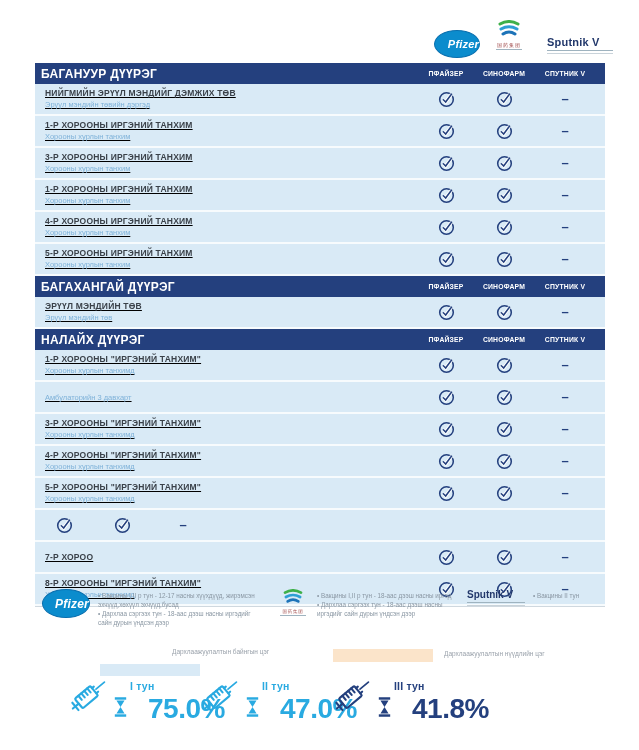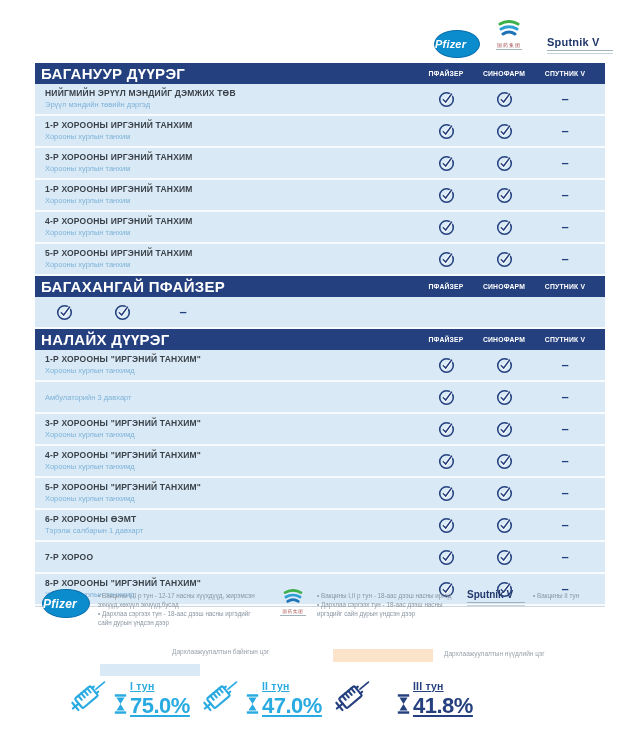--- a/index.html
+++ b/index.html
@@ -2,41 +2,41 @@
 <html><head>
 <meta charset="utf-8">
 <style>
   html,body{margin:0;padding:0;}
   body{font-family:"Liberation Sans", sans-serif; background:#ffffff;}
   .page{position:relative;width:639px;height:750px;background:#ffffff;overflow:hidden;}
 
   
   .brand{position:absolute;top:0;left:0;width:639px;height:63px;}
   .pfizer-oval{position:absolute;left:434px;top:30px;width:44px;height:26px;border-radius:50%;
-    background:#0b8ccd;border:1px solid #0a6fae;display:flex;align-items:center;justify-content:flex-start;}
+    background:#0b8ccd;border:1px solid #0a6fae;display:flex;align-items:center;justify-content:flex-end;}
   .pfizer-oval span{color:#fff;font-style:italic;font-weight:bold;font-size:11px;letter-spacing:.2px;}
   .pfizer-oval.small{width:46px;height:27px;}
   .sinopharm{position:absolute;left:492px;top:20px;width:34px;text-align:center;}
   .sinopharm .cn{font-size:5px;color:#a04a4a;letter-spacing:1px;line-height:5px;margin-top:1px;}
   .sinopharm .ln{height:1px;background:#9fb3bf;margin:1px 4px 0 4px;}
   .sputnik{position:absolute;left:547px;top:36px;width:78px;}
   .sputnik .wm{color:#22386b;font-weight:bold;font-size:11px;letter-spacing:.2px;}
   .sputnik .ln{height:2px;border-top:1px solid #9fb3bf;border-bottom:1px solid #c9d3da;margin-top:2px;width:66px;}
 
   
   .tbl{position:absolute;left:35px;top:63px;width:570px;border-bottom:1.5px solid #cfd8df;}
   .sec-bar{display:flex;align-items:center;height:21px;background:#24407e;}
-  .sec-title{flex:1;color:#ffffff;font-weight:bold;font-size:15px;letter-spacing:.3px;padding-left:6px;}
+  .sec-title{flex:1;color:#ffffff;font-weight:bold;font-size:12px;letter-spacing:.3px;padding-left:6px;}
   .cols{display:flex;align-items:center;}
   .col{width:58px;text-align:center;}
   .col.c2{width:64px;}
   .cols{padding-right:8px;}
   .sec-bar .col{color:#ffffff;font-weight:bold;font-size:6.8px;letter-spacing:.2px;}
   .row{display:flex;align-items:center;height:30px;background:#d9eaf6;border-bottom:2px solid #f7fbfd;}
-  .row .lab{flex:1;padding-left:10px;line-height:1.25;}
+  .row .lab{flex:1;padding-left:10px;line-height:1.25;text-decoration:underline;}
   .row .nm{font-size:8.5px;font-weight:bold;color:#3a4149;letter-spacing:.2px;}
   .row .sb{font-size:7.5px;color:#7fb2d9;margin-top:1.5px;}
   .row .col{display:flex;align-items:center;justify-content:center;}
   .dash{color:#24407e;font-weight:bold;font-size:13px;line-height:10px;}
 
   
   .foot{position:absolute;left:42px;top:589px;width:562px;display:flex;align-items:flex-start;}
   .fgroup{display:flex;align-items:flex-start;}
   .fgroup ul{margin:0;padding:0;list-style:none;font-size:6.3px;color:#8a97a3;line-height:1.45;}
   .fgroup li::before{content:"•  ";color:#8a97a3;}
@@ -49,26 +49,26 @@
   .fg3 .wm{color:#22386b;font-weight:bold;font-size:10px;white-space:nowrap;}
   .fg3 .ln{height:2px;border-top:1px solid #9fb3bf;border-bottom:1px solid #c9d3da;margin-top:2px;width:58px;}
 
   
   .lgl{position:absolute;font-size:6.5px;color:#9aa2ab;}
   .sw{position:absolute;}
 
   
   .stats{position:absolute;left:66px;top:672px;display:flex;}
   .stat{width:132px;display:flex;align-items:flex-start;}
-  .stat.cyan{color:#29aae1;} .stat.navy{color:#24407e;gap:19px;}
+  .stat.cyan{color:#29aae1;} .stat.navy{color:#24407e;}
   .stat-syr{flex:0 0 auto;}
-  .stat-txt{margin-left:2px;margin-top:8px;text-decoration:underline;}
+  .stat-txt{margin-left:2px;margin-top:8px;}
   .stat-label{font-weight:bold;font-size:10.5px;letter-spacing:.2px;margin-left:16px;}
   .stat-vrow{display:flex;align-items:center;margin-top:1px;}
-  .stat-value{font-weight:bold;font-size:22px;letter-spacing:-.5px;margin-left:3px;}
+  .stat-value{font-weight:bold;font-size:28px;letter-spacing:-.5px;margin-left:21px;}
 </style>
 </head>
 <body>
 
 <div class="page">
 
   <div class="brand">
     <div class="pfizer-oval">
       <span>Pfizer</span>
     </div>
@@ -240,28 +240,32 @@
               <path d="M6.3 10.3 L9 13 L15.8 3.8" fill="none" stroke="#ffffff" stroke-width="4"></path>
               <path d="M6.3 10.3 L9 13 L15.8 3.8" fill="none" stroke="#24407e" stroke-width="1.8" stroke-linecap="round"></path>
             </svg>
           </div>
           <div class="col c2">
             <span class="dash">–</span>
           </div>
         </div>
       </div>
       <div class="sec-bar">
-        <div class="sec-title">БАГАХАНГАЙ ПФАЙЗЕР</div>
+        <div class="sec-title">БАГАХАНГАЙ ДҮҮРЭГ</div>
         <div class="cols">
           <div class="col c0">ПФАЙЗЕР</div>
           <div class="col c1">СИНОФАРМ</div>
           <div class="col c2">СПУТНИК V</div>
         </div>
       </div>
       <div class="row">
+        <div class="lab">
+          <div class="nm">ЭРҮҮЛ МЭНДИЙН ТӨВ</div>
+          <div class="sb">Эрүүл мэндийн төв</div>
+        </div>
         <div class="cols">
           <div class="col c0">
             <svg width="17" height="17" viewBox="0 0 20 20">
               <circle cx="10" cy="10" r="8" fill="none" stroke="#24407e" stroke-width="1.8"></circle>
               <path d="M6.3 10.3 L9 13 L15.8 3.8" fill="none" stroke="#ffffff" stroke-width="4"></path>
               <path d="M6.3 10.3 L9 13 L15.8 3.8" fill="none" stroke="#24407e" stroke-width="1.8" stroke-linecap="round"></path>
             </svg>
           </div>
           <div class="col c1">
             <svg width="17" height="17" viewBox="0 0 20 20">
@@ -401,24 +405,20 @@
               <path d="M6.3 10.3 L9 13 L15.8 3.8" fill="none" stroke="#ffffff" stroke-width="4"></path>
               <path d="M6.3 10.3 L9 13 L15.8 3.8" fill="none" stroke="#24407e" stroke-width="1.8" stroke-linecap="round"></path>
             </svg>
           </div>
           <div class="col c2">
             <span class="dash">–</span>
           </div>
         </div>
       </div>
       <div class="row">
-        <div class="lab">
-          <div class="nm">6-Р ХОРООНЫ ӨЭМТ</div>
-          <div class="sb">Тэрэлж салбарын 1 давхарт</div>
-        </div>
         <div class="cols">
           <div class="col c0">
             <svg width="17" height="17" viewBox="0 0 20 20">
               <circle cx="10" cy="10" r="8" fill="none" stroke="#24407e" stroke-width="1.8"></circle>
               <path d="M6.3 10.3 L9 13 L15.8 3.8" fill="none" stroke="#ffffff" stroke-width="4"></path>
               <path d="M6.3 10.3 L9 13 L15.8 3.8" fill="none" stroke="#24407e" stroke-width="1.8" stroke-linecap="round"></path>
             </svg>
           </div>
           <div class="col c1">
             <svg width="17" height="17" viewBox="0 0 20 20">

